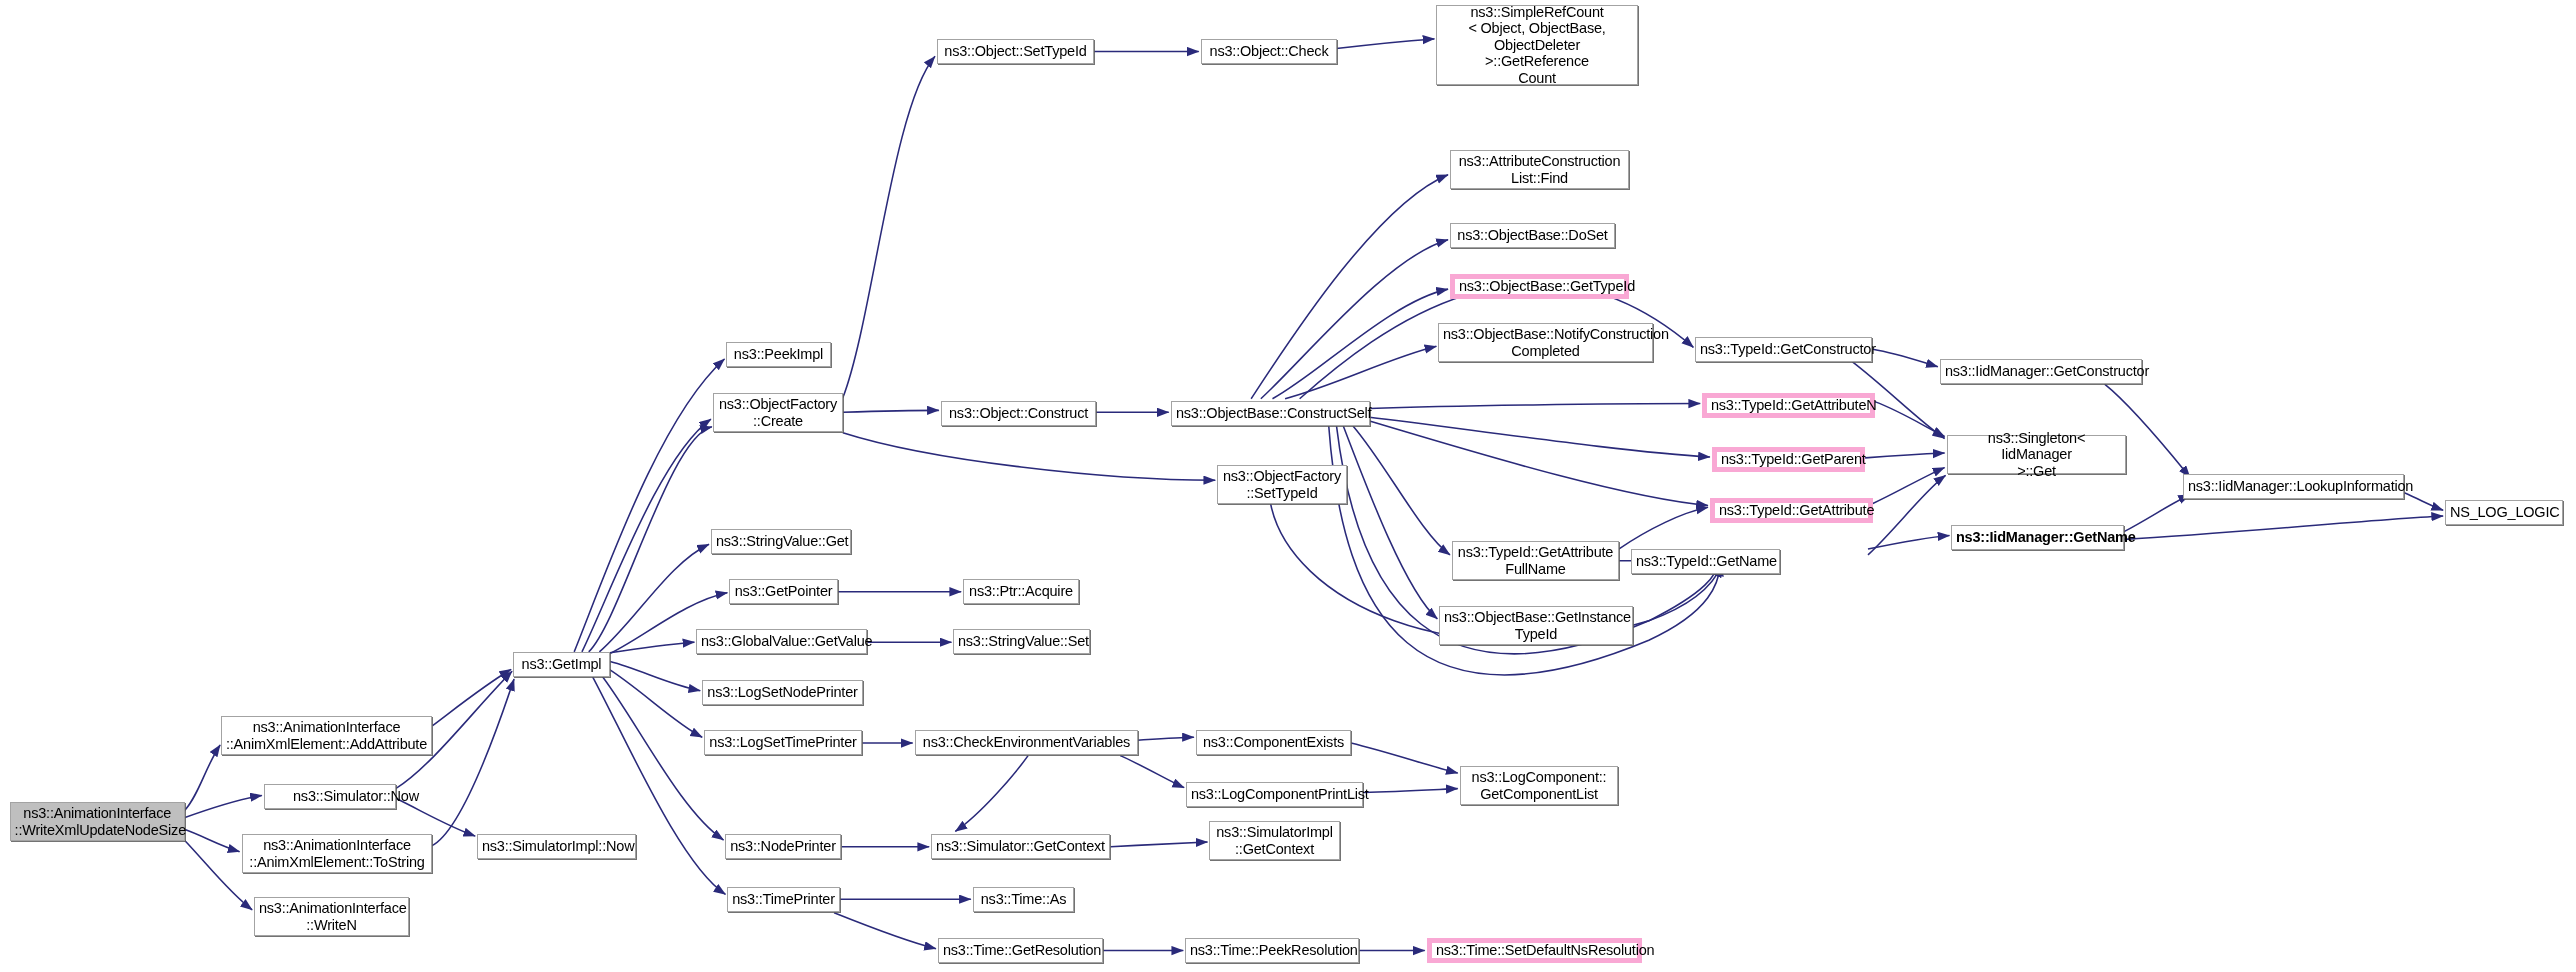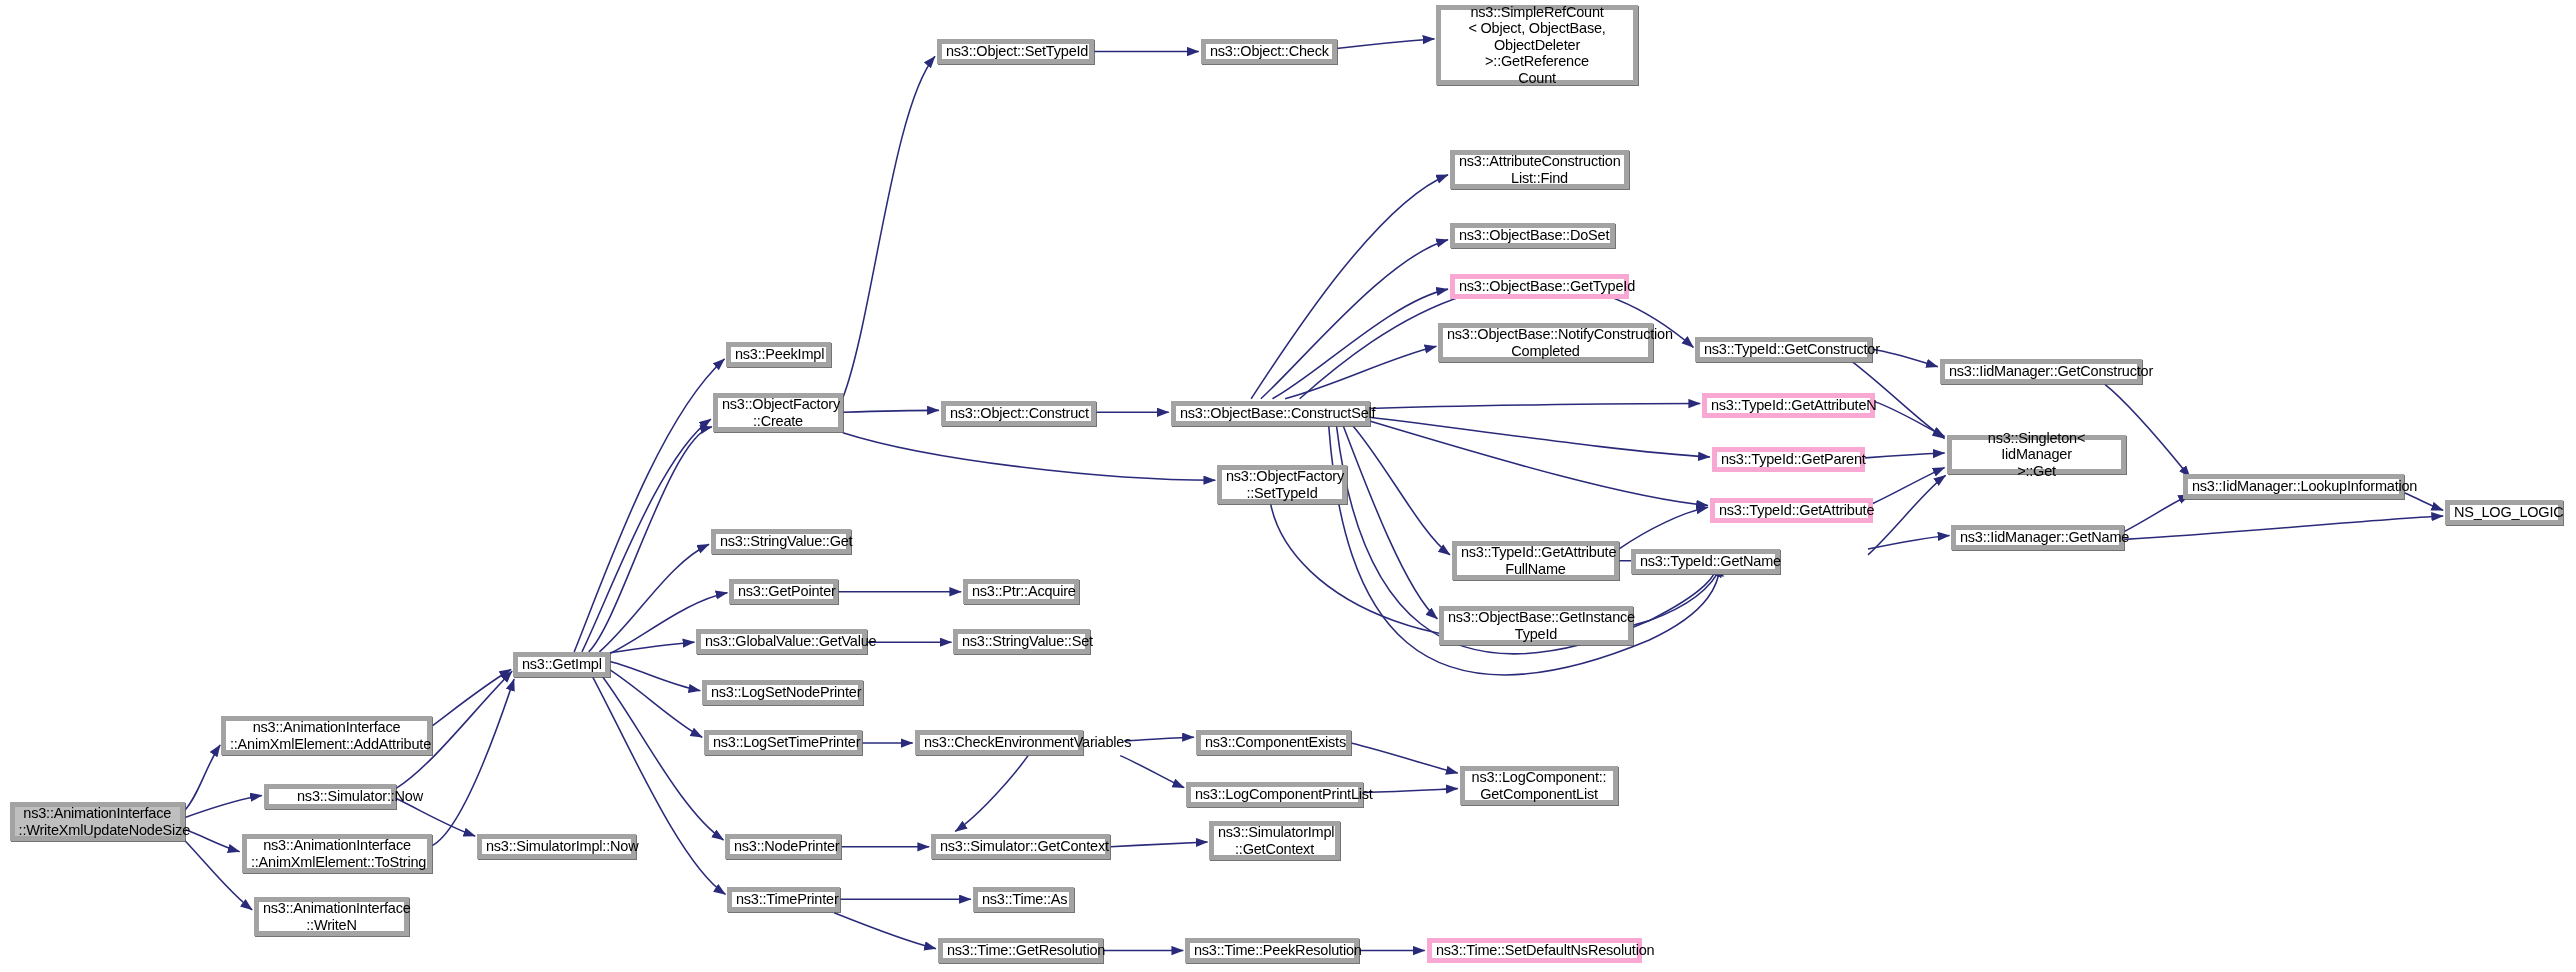--- a/index.html
+++ b/index.html
@@ -13,21 +13,21 @@
     overflow:hidden;
   }
   svg#edges{
     position:absolute; left:0; top:0; width:2576px; height:973px;
     pointer-events:none;
   }
   .node{
     position:absolute;
     box-sizing:border-box;
     background:#ffffff;
-    border:5px solid #a3a3a3;
+    border:1px solid #a3a3a3;
     display:flex;
     align-items:center;
     justify-content:center;
     text-align:center;
     font-size:14.5px;
     line-height:16.5px;
     color:#000000;
     letter-spacing:-0.2px;
     white-space:pre-line;
     padding:1px 3.9px;
@@ -158,26 +158,26 @@
       <div class="node" style="left: 1439px; top: 606px; width: 194px; height: 39px;"><span>ns3::ObjectBase::GetInstance
 TypeId</span></div>
       <div class="node" style="left: 1695px; top: 337px; width: 177px; height: 25px;"><span>ns3::TypeId::GetConstructor</span></div>
       <div class="node red" style="left: 1702px; top: 393px; width: 173px; height: 25px;"><span>ns3::TypeId::GetAttributeN</span></div>
       <div class="node red" style="left: 1712px; top: 447px; width: 153px; height: 25px;"><span>ns3::TypeId::GetParent</span></div>
       <div class="node red" style="left: 1710px; top: 498px; width: 163px; height: 25px;"><span>ns3::TypeId::GetAttribute</span></div>
       <div class="node" style="left: 1631px; top: 549px; width: 149px; height: 25px;"><span>ns3::TypeId::GetName</span></div>
       <div class="node" style="left: 1940px; top: 359px; width: 202px; height: 25px;"><span>ns3::IidManager::GetConstructor</span></div>
       <div class="node" style="left: 1947px; top: 435px; width: 179px; height: 39px;"><span>ns3::Singleton&lt; IidManager
 &gt;::Get</span></div>
-      <div class="node" style="left: 1951px; top: 525px; width: 173px; height: 25px;"><span>ns3::IidManager::GetName</span></div>
+      <div class="node" style="left: 1951px; top: 525px; width: 173px; height: 25px; font-weight: bold;"><span>ns3::IidManager::GetName</span></div>
       <div class="node" style="left: 2183px; top: 474px; width: 221px; height: 25px;"><span>ns3::IidManager::LookupInformation</span></div>
       <div class="node" style="left: 2445px; top: 500px; width: 118px; height: 25px;"><span>NS_LOG_LOGIC</span></div>
       <div class="node" style="left: 963px; top: 579px; width: 116px; height: 25px;"><span>ns3::Ptr::Acquire</span></div>
       <div class="node" style="left: 953px; top: 629px; width: 137px; height: 25px; align-items: center;"><span>ns3::StringValue::Set</span></div>
-      <div class="node" style="left: 915px; top: 730px; width: 168px; height: 25px;"><span>ns3::CheckEnvironmentVariables</span></div>
+      <div class="node" style="left: 915px; top: 730px; width: 223px; height: 25px;"><span>ns3::CheckEnvironmentVariables</span></div>
       <div class="node" style="left: 1196px; top: 730px; width: 155px; height: 25px;"><span>ns3::ComponentExists</span></div>
       <div class="node" style="left: 1186px; top: 782px; width: 177px; height: 25px;"><span>ns3::LogComponentPrintList</span></div>
       <div class="node" style="left: 1460px; top: 766px; width: 158px; height: 39px;"><span>ns3::LogComponent::
 GetComponentList</span></div>
       <div class="node" style="left: 931px; top: 834px; width: 179px; height: 25px;"><span>ns3::Simulator::GetContext</span></div>
       <div class="node" style="left: 1209px; top: 821px; width: 131px; height: 39px;"><span>ns3::SimulatorImpl
 ::GetContext</span></div>
       <div class="node" style="left: 973px; top: 887px; width: 101px; height: 25px;"><span>ns3::Time::As</span></div>
       <div class="node" style="left: 938px; top: 938px; width: 165px; height: 25px;"><span>ns3::Time::GetResolution</span></div>
       <div class="node" style="left: 1185px; top: 938px; width: 174px; height: 25px;"><span>ns3::Time::PeekResolution</span></div>

